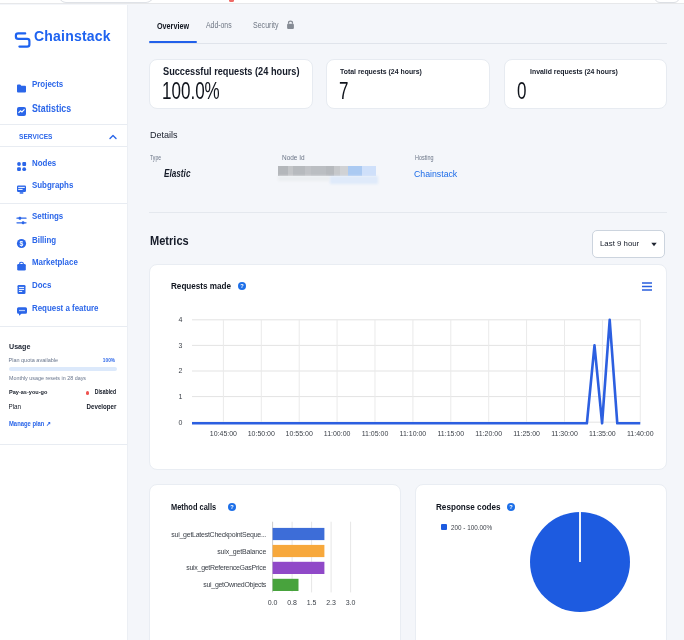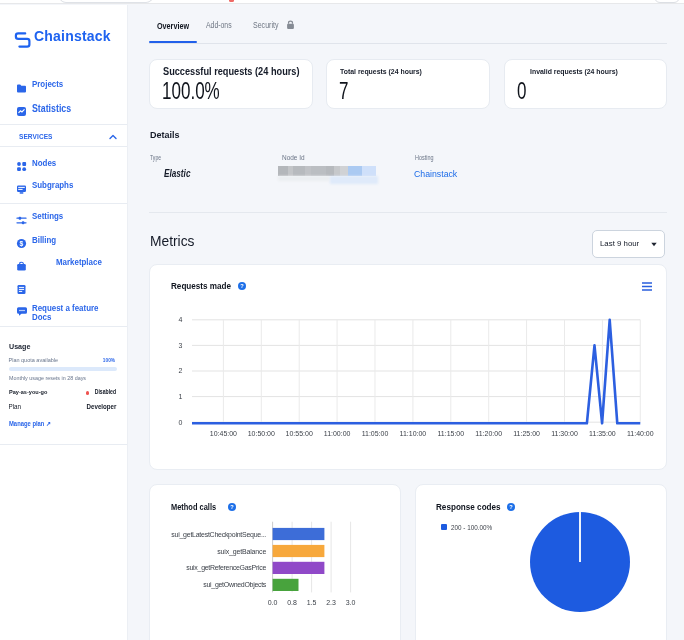--- a/index.html
+++ b/index.html
@@ -85,29 +85,29 @@
       </svg>
   </div>
   <div class="abs" style="left:31.5px;top:228.5px;height:13px;line-height:13px;font-size:9px;font-weight:700;color:#2b66e9;"><span class="cx" style="transform:scaleX(.88);">Billing</span></div>
 
   <div class="abs" style="left:16px;top:252.5px;width:11px;height:11px;">
     <svg width="11" height="11" viewBox="0 0 11 11">
         <path d="M3.7 3 V2.4 Q3.7 1.2 5.5 1.2 Q7.3 1.2 7.3 2.4 V3" fill="none" stroke="#2b66e9" stroke-width="1.1"></path>
         <rect x="1.2" y="3" width="8.6" height="6.6" rx="1.3" fill="#2b66e9"></rect>
       </svg>
   </div>
-  <div class="abs" style="left:31.5px;top:251px;height:13px;line-height:13px;font-size:9px;font-weight:700;color:#2b66e9;margin-left:24px;"><span class="cx" style="transform:scaleX(.88);">Marketplace</span></div>
+  <div class="abs" style="left:31.5px;top:251px;height:13px;line-height:13px;font-size:9px;font-weight:700;color:#2b66e9;"><span class="cx" style="transform:scaleX(.88);">Marketplace</span></div>
 
   <div class="abs" style="left:16px;top:275.7px;width:11px;height:11px;">
     <svg width="11" height="11" viewBox="0 0 11 11">
         <rect x="1.5" y="1" width="8" height="9" rx="1.3" fill="#2b66e9"></rect>
         <path d="M3.3 3.4 H7.7 M3.3 5.4 H7.7 M3.3 7.4 H5.8" stroke="#fff" stroke-width="1" stroke-linecap="round"></path>
       </svg>
   </div>
-  <div class="abs" style="left:31.5px;top:274.2px;height:13px;line-height:13px;font-size:9px;font-weight:700;color:#2b66e9;margin-top:32px;"><span class="cx" style="transform:scaleX(.88);">Docs</span></div>
+  <div class="abs" style="left:31.5px;top:274.2px;height:13px;line-height:13px;font-size:9px;font-weight:700;color:#2b66e9;"><span class="cx" style="transform:scaleX(.88);">Docs</span></div>
 
   <div class="abs" style="left:16px;top:298.4px;width:12px;height:11px;">
     <svg width="12" height="11" viewBox="0 0 12 11">
         <path d="M1 2.8 Q1 1.3 2.5 1.3 H9.5 Q11 1.3 11 2.8 V6.2 Q11 7.7 9.5 7.7 H5.5 L3 9.7 V7.7 H2.5 Q1 7.7 1 6.2 Z" fill="#2b66e9"></path>
         <circle cx="4" cy="4.5" r=".75" fill="#fff"></circle>
         <circle cx="6" cy="4.5" r=".75" fill="#fff"></circle>
         <circle cx="8" cy="4.5" r=".75" fill="#fff"></circle>
       </svg>
   </div>
   <div class="abs" style="left:31.5px;top:296.9px;height:13px;line-height:13px;font-size:9px;font-weight:700;color:#2b66e9;"><span class="cx" style="transform:scaleX(.88);">Request a feature</span></div>
@@ -144,34 +144,34 @@
 <div class="abs" style="left:503.5px;top:58.7px;width:163.5px;height:50.8px;background:#fff;border:1px solid #e7ebf1;border-radius:8px;"></div>
 
 <div class="abs" style="left:163px;top:67px;height:10px;line-height:10px;font-size:10px;font-weight:700;color:#151b28;"><span class="cx" style="transform:scaleX(.92);">Successful requests (24 hours)</span></div>
 <div class="abs" style="left:340.3px;top:67px;height:10px;line-height:10px;font-size:7.5px;font-weight:700;color:#151b28;"><span class="cx" style="transform:scaleX(.92);">Total requests (24 hours)</span></div>
 <div class="abs" style="left:517.5px;top:67px;height:10px;line-height:10px;font-size:7.5px;font-weight:700;color:#151b28;padding-left:12px;"><span class="cx" style="transform:scaleX(.92);">Invalid requests (24 hours)</span></div>
 
 <div class="abs" style="left:162px;top:81px;height:20px;line-height:20px;font-size:23px;color:#10141c;"><span class="cx" style="transform:scaleX(.74);">100.0%</span></div>
 <div class="abs" style="left:338.8px;top:81px;height:20px;line-height:20px;font-size:23px;color:#10141c;"><span class="cx" style="transform:scaleX(.74);">7</span></div>
 <div class="abs" style="left:516.5px;top:81px;height:20px;line-height:20px;font-size:23px;color:#10141c;"><span class="cx" style="transform:scaleX(.74);">0</span></div>
 
-<div class="abs" style="left:149.5px;top:129px;height:12px;line-height:12px;font-size:9.8px;font-weight:700;color:#151b28;"><span class="cx" style="transform:scaleX(.92);">Details</span></div>
+<div class="abs" style="left:149.5px;top:129px;height:12px;line-height:12px;font-size:9.8px;font-weight:400;color:#151b28;"><span class="cx" style="transform:scaleX(.92);">Details</span></div>
 <div class="abs" style="left:149.6px;top:152.8px;height:10px;line-height:10px;font-size:6.8px;color:#6b7587;"><span class="cx" style="transform:scaleX(.75);">Type</span></div>
 <div class="abs" style="left:281.9px;top:152.8px;height:10px;line-height:10px;font-size:6.8px;color:#6b7587;"><span class="cx" style="transform:scaleX(.95);">Node Id</span></div>
 <div class="abs" style="left:414.5px;top:152.8px;height:10px;line-height:10px;font-size:6.8px;color:#6b7587;"><span class="cx" style="transform:scaleX(.8);">Hosting</span></div>
 <div class="abs" style="left:164px;top:168px;height:12px;line-height:12px;font-size:10px;font-weight:700;color:#151b28;font-style:italic;"><span class="cx" style="transform:scaleX(.82);">Elastic</span></div>
 <div class="abs" style="left:414.3px;top:168px;height:12px;line-height:12px;font-size:9.5px;font-weight:400;color:#1d6ce8;"><span class="cx" style="transform:scaleX(.92);">Chainstack</span></div>
 
 <div class="abs" style="left:278px;top:165.7px;width:98px;height:10.8px;filter:blur(.7px);background:linear-gradient(90deg,#b4b7bb 0 10px,#c3c5c8 0 15px,#b7babe 0 27px,#c0c2c6 0 33px,#bbbec2 0 48px,#b6b9bd 0 56px,#c6c8cb 0 62px,#d0d2d5 0 70px,#abcaf2 0 84px,#cfe0fa 0 98px);"></div>
 <div class="abs" style="left:278px;top:176.3px;width:52px;height:5px;filter:blur(1px);background:#eceef1;"></div>
 
 <div class="abs" style="left:330px;top:176.3px;width:48px;height:7.5px;filter:blur(1px);background:#dfeafa;"></div>
 <div class="abs" style="left:149px;top:212.3px;width:517.6px;border-top:1px solid #e4e8ee;"></div>
 
-<div class="abs" style="left:149.5px;top:234.8px;height:12px;line-height:12px;font-size:15px;font-weight:400;color:#151b28;"><span class="cx" style="transform:scaleX(.92);">Metrics</span></div>
+<div class="abs" style="left:149.5px;top:234.8px;height:12px;line-height:12px;font-size:12px;font-weight:700;color:#151b28;"><span class="cx" style="transform:scaleX(.92);">Metrics</span></div>
 <div class="abs" style="left:592px;top:229.6px;width:73.3px;height:28.4px;background:#fff;border:1px solid #ccd4de;border-radius:5px;"></div>
 <div class="abs" style="left:600px;top:237.6px;height:12px;line-height:12px;font-size:8px;color:#151b28;"><span class="cx" style="transform:scaleX(.98);">Last 9 hour</span></div>
 <svg class="abs" style="left:650.6px;top:241.8px;" width="6" height="5" viewBox="0 0 6 5">
     <path d="M0.3 0.8 L5.7 0.8 L3 4.2 Z" fill="#1f2430"></path>
   </svg>
 
 <div class="abs" style="left:149px;top:264px;width:517.8px;height:205.6px;background:#fff;border:1px solid #e9edf3;border-radius:8px;"></div>
 <div class="abs" style="left:170.5px;top:280px;height:12px;line-height:12px;font-size:9.8px;font-weight:700;color:#10151f;text-decoration:underline;"><span class="cx" style="transform:scaleX(.83);">Requests made</span></div>
 <svg class="abs" style="left:237.5px;top:282px;" width="8" height="8" viewBox="0 0 9 9">
     <circle cx="4.5" cy="4.5" r="4.5" fill="#1d6fe8"></circle>

